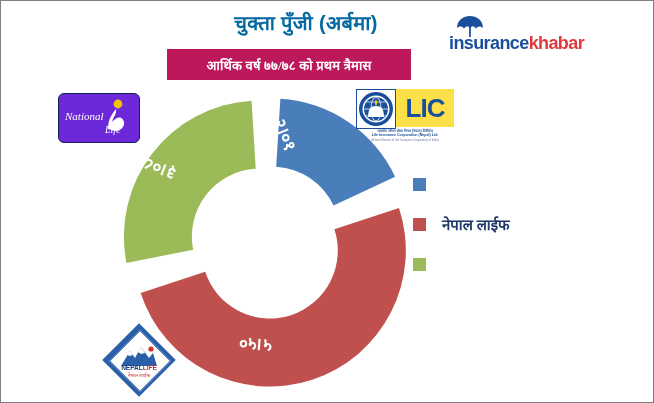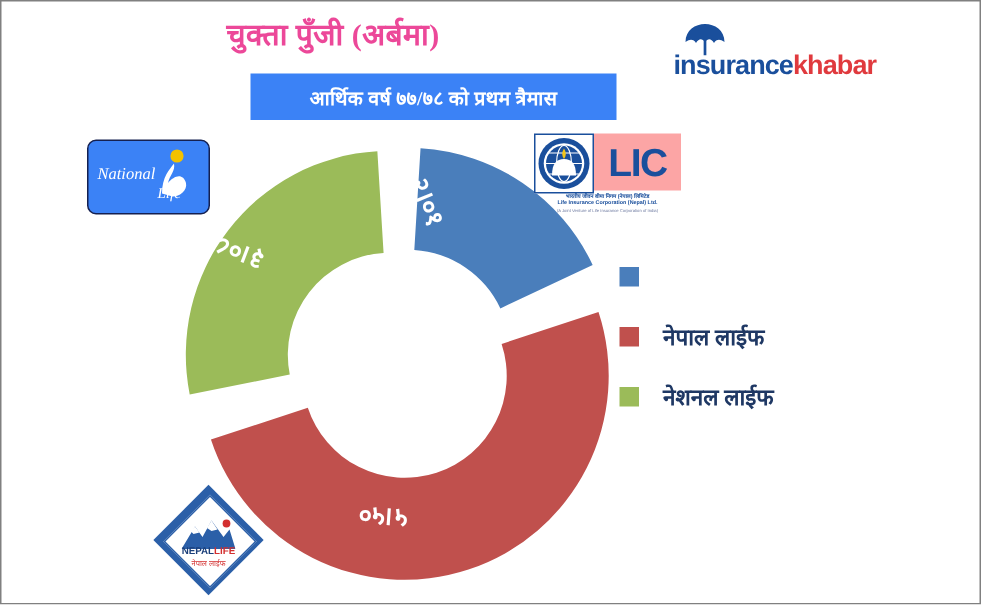--- a/index.html
+++ b/index.html
@@ -17,34 +17,34 @@
     overflow: hidden;
     font-family: "Liberation Sans", "DejaVu Sans", sans-serif;
   }
 
   
   .title {
     position: absolute;
     left: 150px;
     top: 8px;
     width: 310px;
-    text-align: left;
-    font-family: Liberation Serif, serif;
+    text-align: center;
+    font-family: Liberation Sans, sans-serif;
     font-size: 20px;
     font-weight: bold;
-    color: #ec4899;
+    color: #0369a1;
     letter-spacing: 0.3px;
   }
   .subtitle-band {
     position: absolute;
     left: 166px;
     top: 48px;
     width: 244px;
     height: 31px;
-    background: #3b82f6;
+    background: #be185d;
     display: flex;
     align-items: center;
     justify-content: center;
   }
   .subtitle-text {
     color: #ffffff;
     font-family: "Liberation Serif", "DejaVu Serif", serif;
     font-size: 13px;
     font-weight: bold;
     letter-spacing: 0.2px;
@@ -125,21 +125,21 @@
     white-space: nowrap;
   }
 
   
   .logo { position: absolute; }
 
   
   #logo-national-life {
     left: 57px; top: 92px;
     width: 80px; height: 48px;
-    background: #3b82f6;
+    background: #6d28d9;
     border-radius: 6px;
     border: 1px solid #152050;
   }
   #logo-national-life .nl-word1 {
     position: absolute; left: 6px; top: 16px;
     color: #ffffff; font-size: 11px; font-style: italic;
     font-family: "Liberation Serif", "DejaVu Serif", serif;
   }
   #logo-national-life .nl-word2 {
     position: absolute; left: 46px; top: 30px;
@@ -151,21 +151,21 @@
   }
 
   
   #logo-lic { left: 355px; top: 88px; width: 98px; height: 53px; }
   #logo-lic .lic-emblem {
     position: absolute; left: 0; top: 0; width: 38px; height: 38px;
     background: #ffffff; border: 1px solid #1a4f9c;
   }
   #logo-lic .lic-box {
     position: absolute; left: 40px; top: 0; width: 58px; height: 38px;
-    background: #fca5a5; display: flex; align-items: center; justify-content: center;
+    background: #fde047; display: flex; align-items: center; justify-content: center;
   }
   #logo-lic .lic-word {
     color: #1a4f9c; font-size: 26px; font-weight: bold;
     font-family: "Liberation Sans", sans-serif; letter-spacing: -1px;
   }
   #logo-lic .lic-sub1 {
     position: absolute; left: 0; top: 39px; width: 98px;
     font-size: 3.6px; color: #1a4f9c; text-align: center; font-weight: bold;
   }
   #logo-lic .lic-sub2 {
@@ -233,21 +233,20 @@
   <div class="legend">
     <div class="legend-row">
       <span class="legend-swatch" style="background:#4a7ebb"></span>
     </div>
     <div class="legend-row">
       <span class="legend-swatch" style="background:#c0504d"></span>
       <span class="legend-label">नेपाल लाईफ</span>
     </div>
     <div class="legend-row">
       <span class="legend-swatch" style="background:#9bbb59"></span>
-      <span class="legend-label">नेशनल लाईफ</span>
     </div>
   </div>
 
   <div class="logo" id="logo-national-life">
     <span class="nl-word1">National</span>
     <span class="nl-word2">Life</span>
     <svg class="nl-mark" viewBox="0 0 26 34">
       <circle cx="15" cy="6" r="4.4" fill="#f2c200"></circle>
       <path d="M5 31 C5 20 10 15 13 11 C14 16 10 19 9 24 C13 19 19 17 21 24 C22 29 17 33 12 33 Z" fill="#ffffff"></path>
     </svg>

